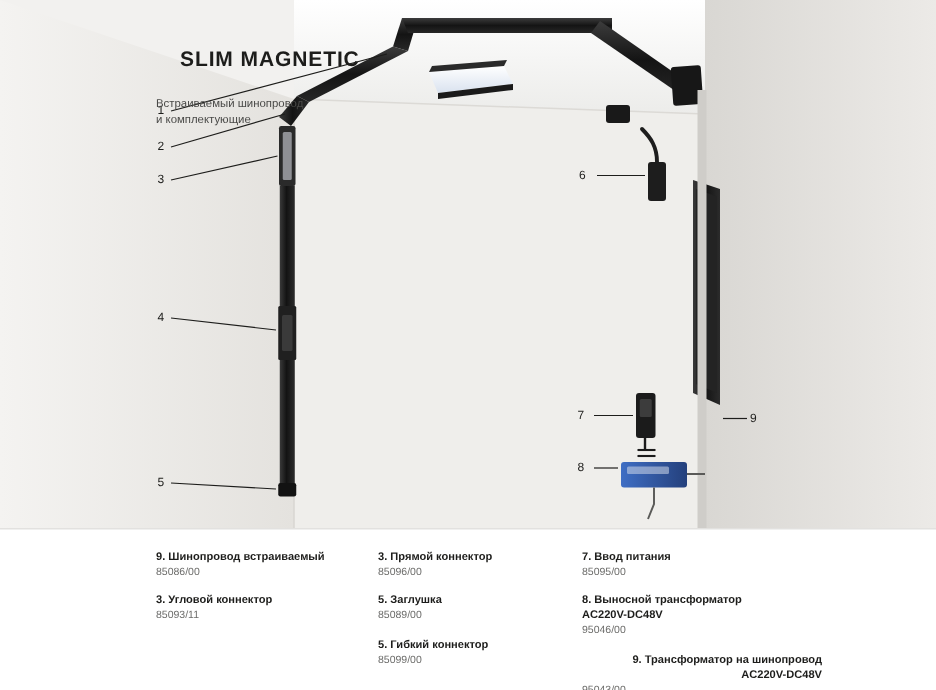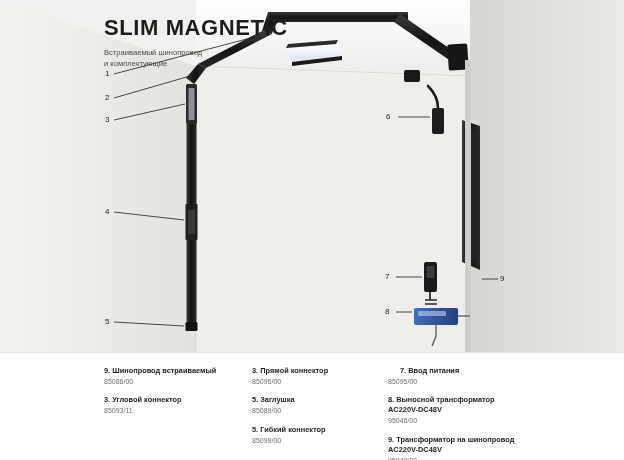--- a/index.html
+++ b/index.html
@@ -32,26 +32,26 @@
 
   
   #title-block {
     position: absolute;
     left: 104px;
     top: 16px;
     width: 230px;
     z-index: 6;
   }
   #title {
-    font-size: 22px;
+    font-size: 14px;
     font-weight: bold;
     letter-spacing: 0.6px;
     color: #1d1d1b;
     line-height: 1.1;
-    margin: 0;
+    margin: 16px;
   }
   #subtitle {
     margin-top: 7px;
     font-size: 7.6px;
     color: #4a4a48;
     line-height: 1.45;
   }
 
   
   .callout {
@@ -251,29 +251,29 @@
         <div class="legend-code">85089/00</div>
       </div>
       <div class="legend-entry">
         <div class="legend-title" style="white-space: pre-line;">5. Гибкий коннектор</div>
         <div class="legend-code">85099/00</div>
       </div>
     </div>
 
     <div class="legend-col" id="col-3">
       <div class="legend-entry">
-        <div class="legend-title" style="white-space: pre-line; margin-left: 12px;">7. Ввод питания</div>
+        <div class="legend-title" style="white-space: pre-line;">7. Ввод питания</div>
         <div class="legend-code">85095/00</div>
       </div>
       <div class="legend-entry">
         <div class="legend-title" style="white-space: pre-line;">8. Выносной трансформатор
 AC220V-DC48V</div>
         <div class="legend-code">95046/00</div>
       </div>
       <div class="legend-entry">
-        <div class="legend-title" style="white-space: pre-line;">9. Трансформатор на шинопровод
+        <div class="legend-title" style="white-space: pre-line; text-align: right;">9. Трансформатор на шинопровод
 AC220V-DC48V</div>
         <div class="legend-code">95043/00</div>
       </div>
     </div>
 
   </div>
 </div>
 
 </body></html>

